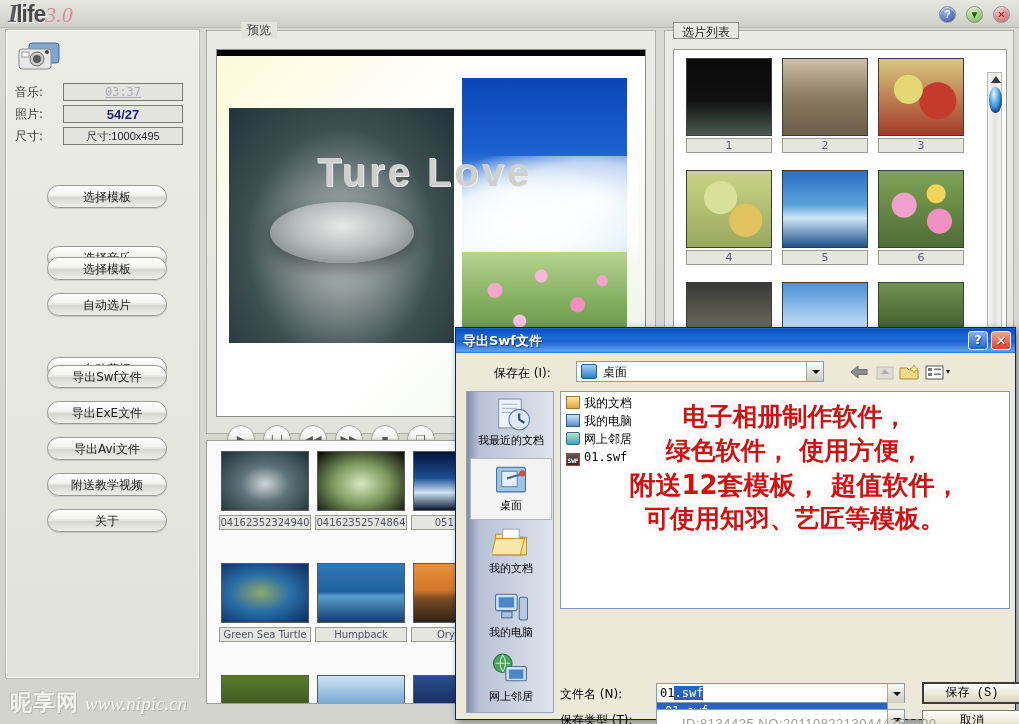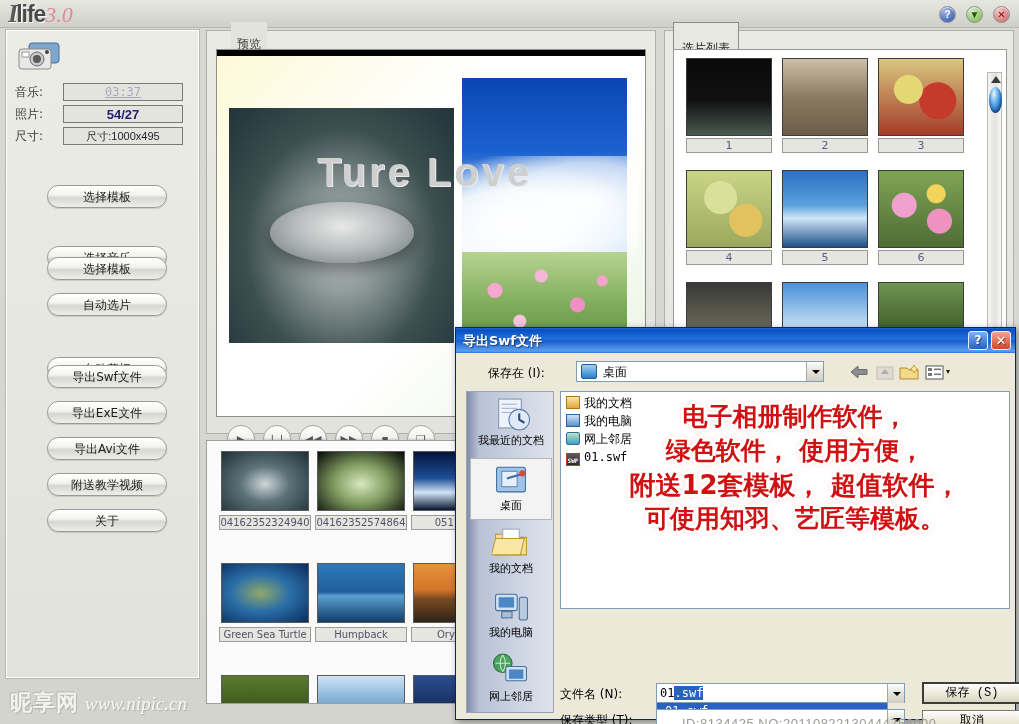--- a/index.html
+++ b/index.html
@@ -98,22 +98,22 @@
     font-family: "DejaVu Sans", sans-serif;
   }
 
   
   #preview-panel {
     position: absolute; left: 206px; top: 30px; width: 450px; height: 404px;
     border: 1px solid #b0b0aa;
     background: linear-gradient(to bottom, #eaeae5, #e3e3de);
   }
   #preview-legend {
-    position: absolute; left: 24px; top: -9px; height: 16px;
-    padding: 14px 6px; background: #e3e3de;
+    position: absolute; left: 34px; top: -9px; height: 16px;
+    padding: 0 6px; background: #e3e3de;
     font-size: 12px; color: #3f3f3f;
     font-family: "DejaVu Sans", sans-serif;
     text-align: center;
   }
   #preview-stage {
     position: absolute; left: 9px; top: 18px; width: 430px; height: 368px;
     border: 1px solid #8e8e88;
     background: #fff; overflow: hidden;
   }
   #stage-topbar { position:absolute; left:0; top:0; width:100%; height:6px; background:#000; }
@@ -198,21 +198,21 @@
     background: linear-gradient(to right, #6fa9e8, #2f6fc0);
   }
 
   
   #list-panel {
     position: absolute; left: 664px; top: 30px; width: 350px; height: 648px;
     border: 1px solid #b0b0aa;
     background: linear-gradient(to bottom, #eaeae5, #e3e3de);
   }
   #list-legend {
-    position: absolute; left: 8px; top: -9px; height: 17px; padding: 17px 8px;
+    position: absolute; left: 8px; top: -9px; height: 17px; padding: 1px 8px;
     background: #e8e8e3; border: 1px solid #8e8e88;
     font-size: 12px; color: #222;
     font-family: "DejaVu Sans", sans-serif;
   }
   #list-inner {
     position: absolute; left: 8px; top: 18px; width: 334px; height: 620px;
     background: #fff; border: 1px solid #9a9a94; overflow: hidden;
   }
   .grid-cell { position: absolute; width: 86px; }
   .grid-img { width: 86px; height: 78px; border: 1px solid #3c3c3c; }
@@ -259,21 +259,21 @@
     text-align: center; line-height: 17px; font-weight: bold;
     font-size: 12px; color: #fff; cursor: pointer;
   }
   #dlg-help { right: 27px; background: linear-gradient(to bottom,#7fb2f0,#2561c6); }
   #dlg-x    { right: 4px;  background: linear-gradient(to bottom,#f4a38f,#d4452a); font-size:13px; }
 
   #dlg-body { position: absolute; left: 0; top: 25px; width: 100%; height: 368px; }
 
   #row-savein { position:absolute; left:10px; top:8px; width:545px; height:22px; }
   .dlg-label { font-size: 12px; color: #000; font-family: "DejaVu Sans", sans-serif; }
-  #savein-label { position:absolute; left:22px; top:4px; }
+  #savein-label { position:absolute; left:28px; top:4px; }
   #savein-combo {
     position: absolute; left: 110px; top: 0; width: 248px; height: 21px;
     background: #fff; border: 1px solid #7f9db9;
   }
   #savein-combo .val { position:absolute; left:26px; top:2px; font-size:12px; color:#000;
     font-family:"DejaVu Sans", sans-serif; }
   #savein-combo .folder-ic { position:absolute; left:4px; top:2px; width:16px; height:15px;
     background: linear-gradient(to bottom, #9fd3f7, #2b7fc4); border:1px solid #1d5e96; border-radius:2px; }
   .cbo-arrow {
     position:absolute; right:0; top:0; width:17px; height:19px;

